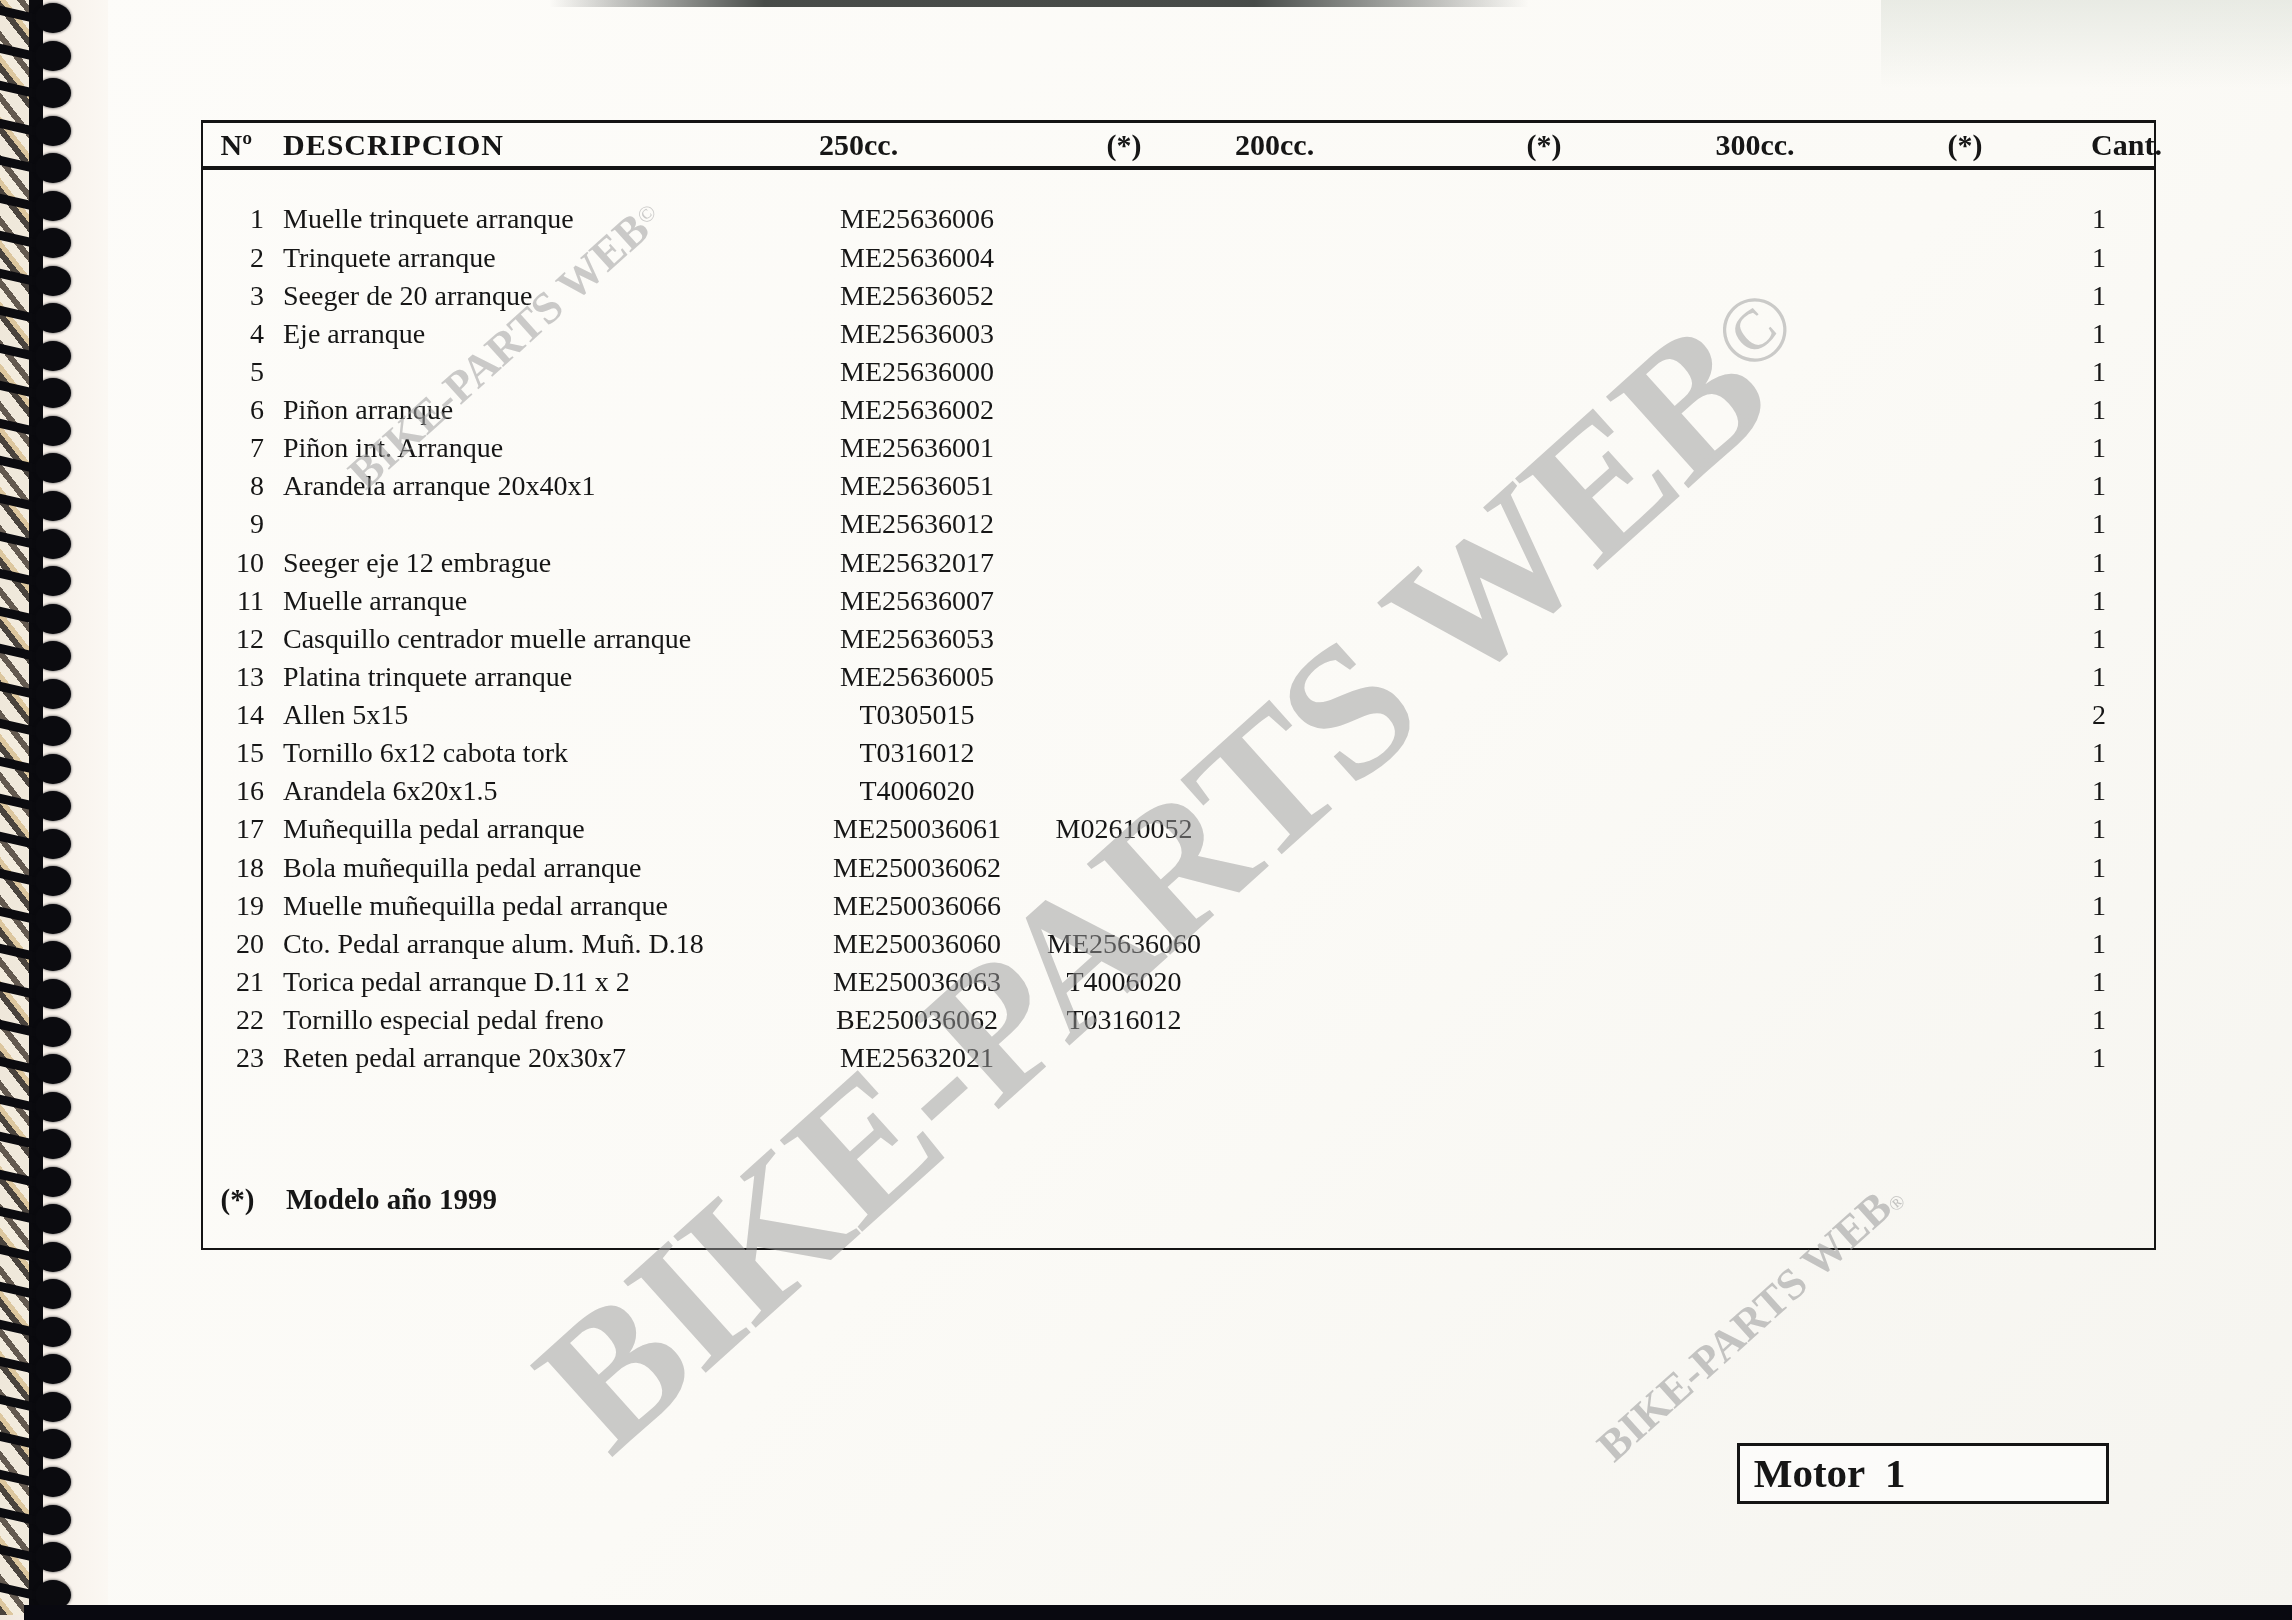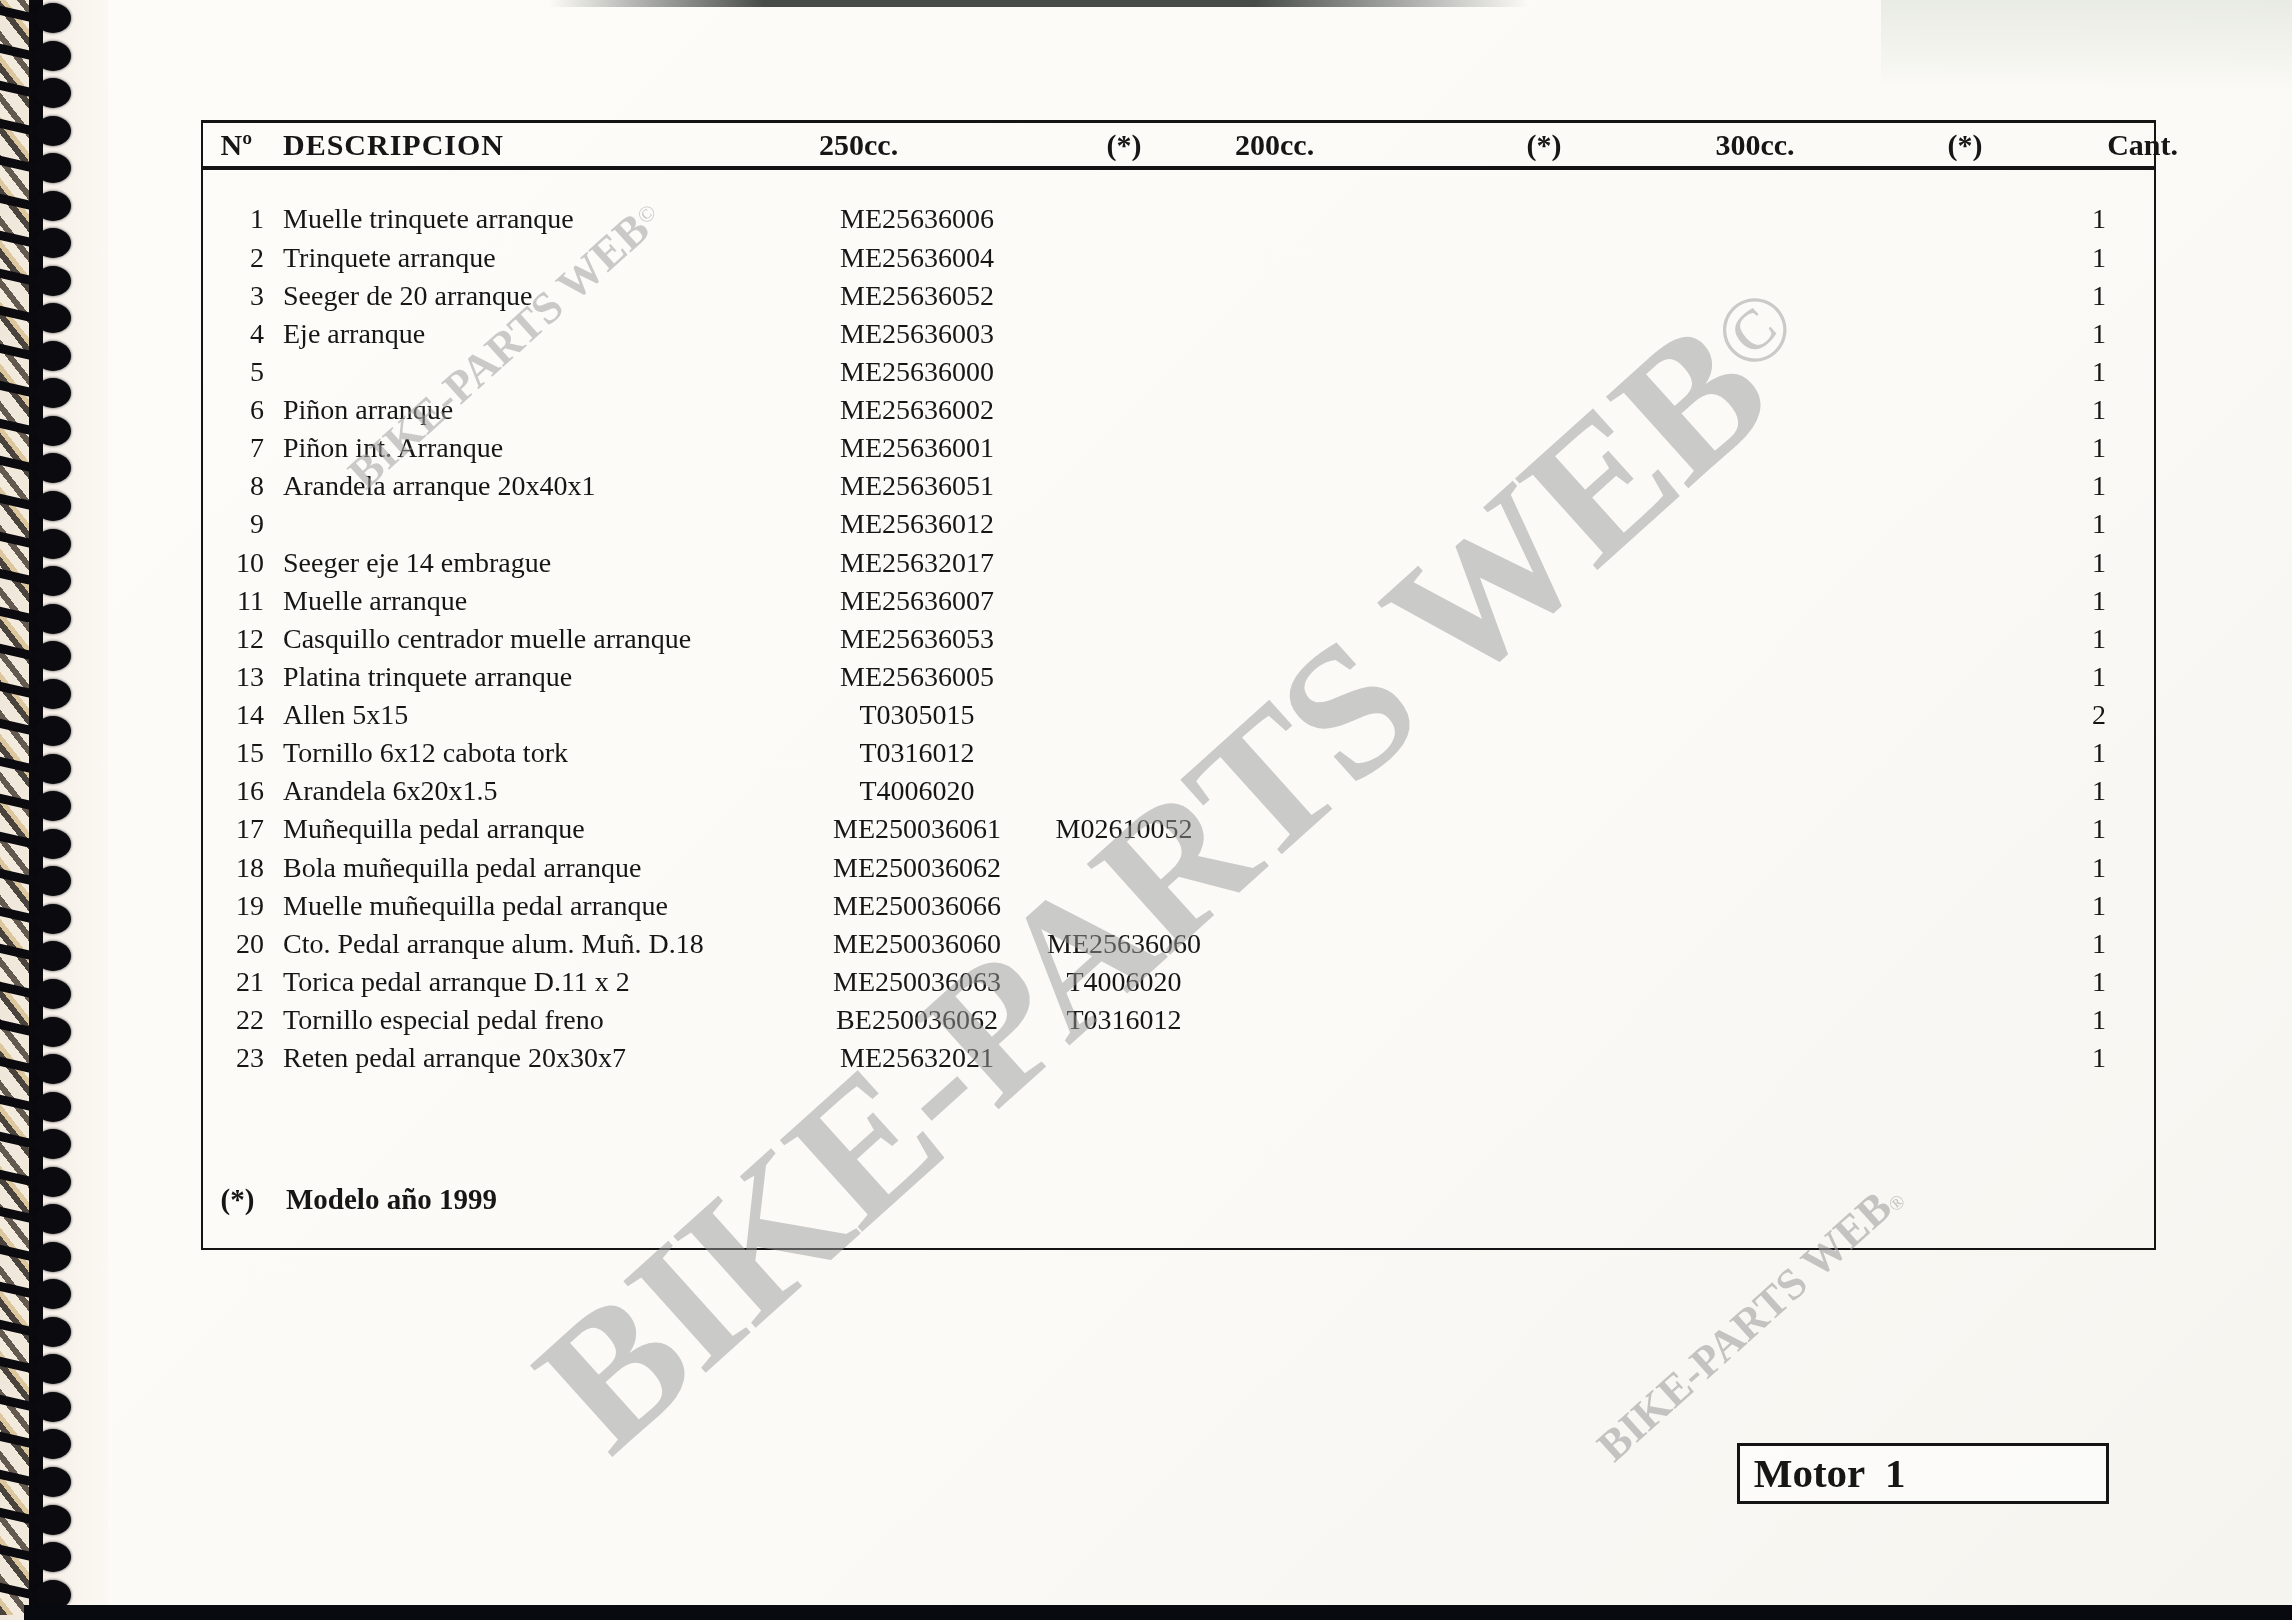--- a/index.html
+++ b/index.html
@@ -48,21 +48,21 @@
   #header-band{position:absolute;left:0;top:0;width:100%;height:43px;border-bottom:4.9px solid #141414;}
   .th{position:absolute;top:2px;font-weight:bold;font-size:30px;line-height:39px;}
   .th-num{left:17.6px;width:49px;}
   .th-desc{left:80px;letter-spacing:1px;}
   .th-c250{left:616px;width:196px;}
   .th-star1{left:823px;width:196px;text-align:center;}
   .th-c200{left:1032px;width:196px;}
   .th-star2{left:1243px;width:196px;text-align:center;}
   .th-c300{left:1454px;width:196px;text-align:center;}
   .th-star3{left:1664px;width:196px;text-align:center;}
-  .th-cant{left:1792px;width:183px;text-align:right;}
+  .th-cant{left:1832px;width:183px;text-align:center;}
 
   .row{position:absolute;left:0;width:100%;height:37px;font-size:28px;line-height:37px;}
   .c-num{position:absolute;left:0;top:0;width:61px;text-align:right;}
   .c-desc{position:absolute;left:80px;top:0;}
   .c-code1{position:absolute;left:616px;top:0;width:196px;text-align:center;}
   .c-code2{position:absolute;left:823px;top:0;width:196px;text-align:center;}
   .c-cant{position:absolute;left:1857px;top:0;width:78px;text-align:center;}
 
   #footnote{position:absolute;left:0;top:1057px;width:100%;height:39px;
     font-weight:bold;font-size:29px;line-height:39px;}
@@ -330,21 +330,21 @@
           <span class="c-cant">1</span>
         </div>
         <div class="row" style="top: 382px;">
           <span class="c-num">9</span>
           <span class="c-code1">ME25636012</span>
           <span class="c-code2"></span>
           <span class="c-cant">1</span>
         </div>
         <div class="row" style="top: 421px;">
           <span class="c-num">10</span>
-          <span class="c-desc">Seeger eje 14 embrague</span>
+          <span class="c-desc">Seeger eje 12 embrague</span>
           <span class="c-code1">ME25632017</span>
           <span class="c-code2"></span>
           <span class="c-cant">1</span>
         </div>
         <div class="row" style="top: 459px;">
           <span class="c-num">11</span>
           <span class="c-desc">Muelle arranque</span>
           <span class="c-code1">ME25636007</span>
           <span class="c-code2"></span>
           <span class="c-cant">1</span>

